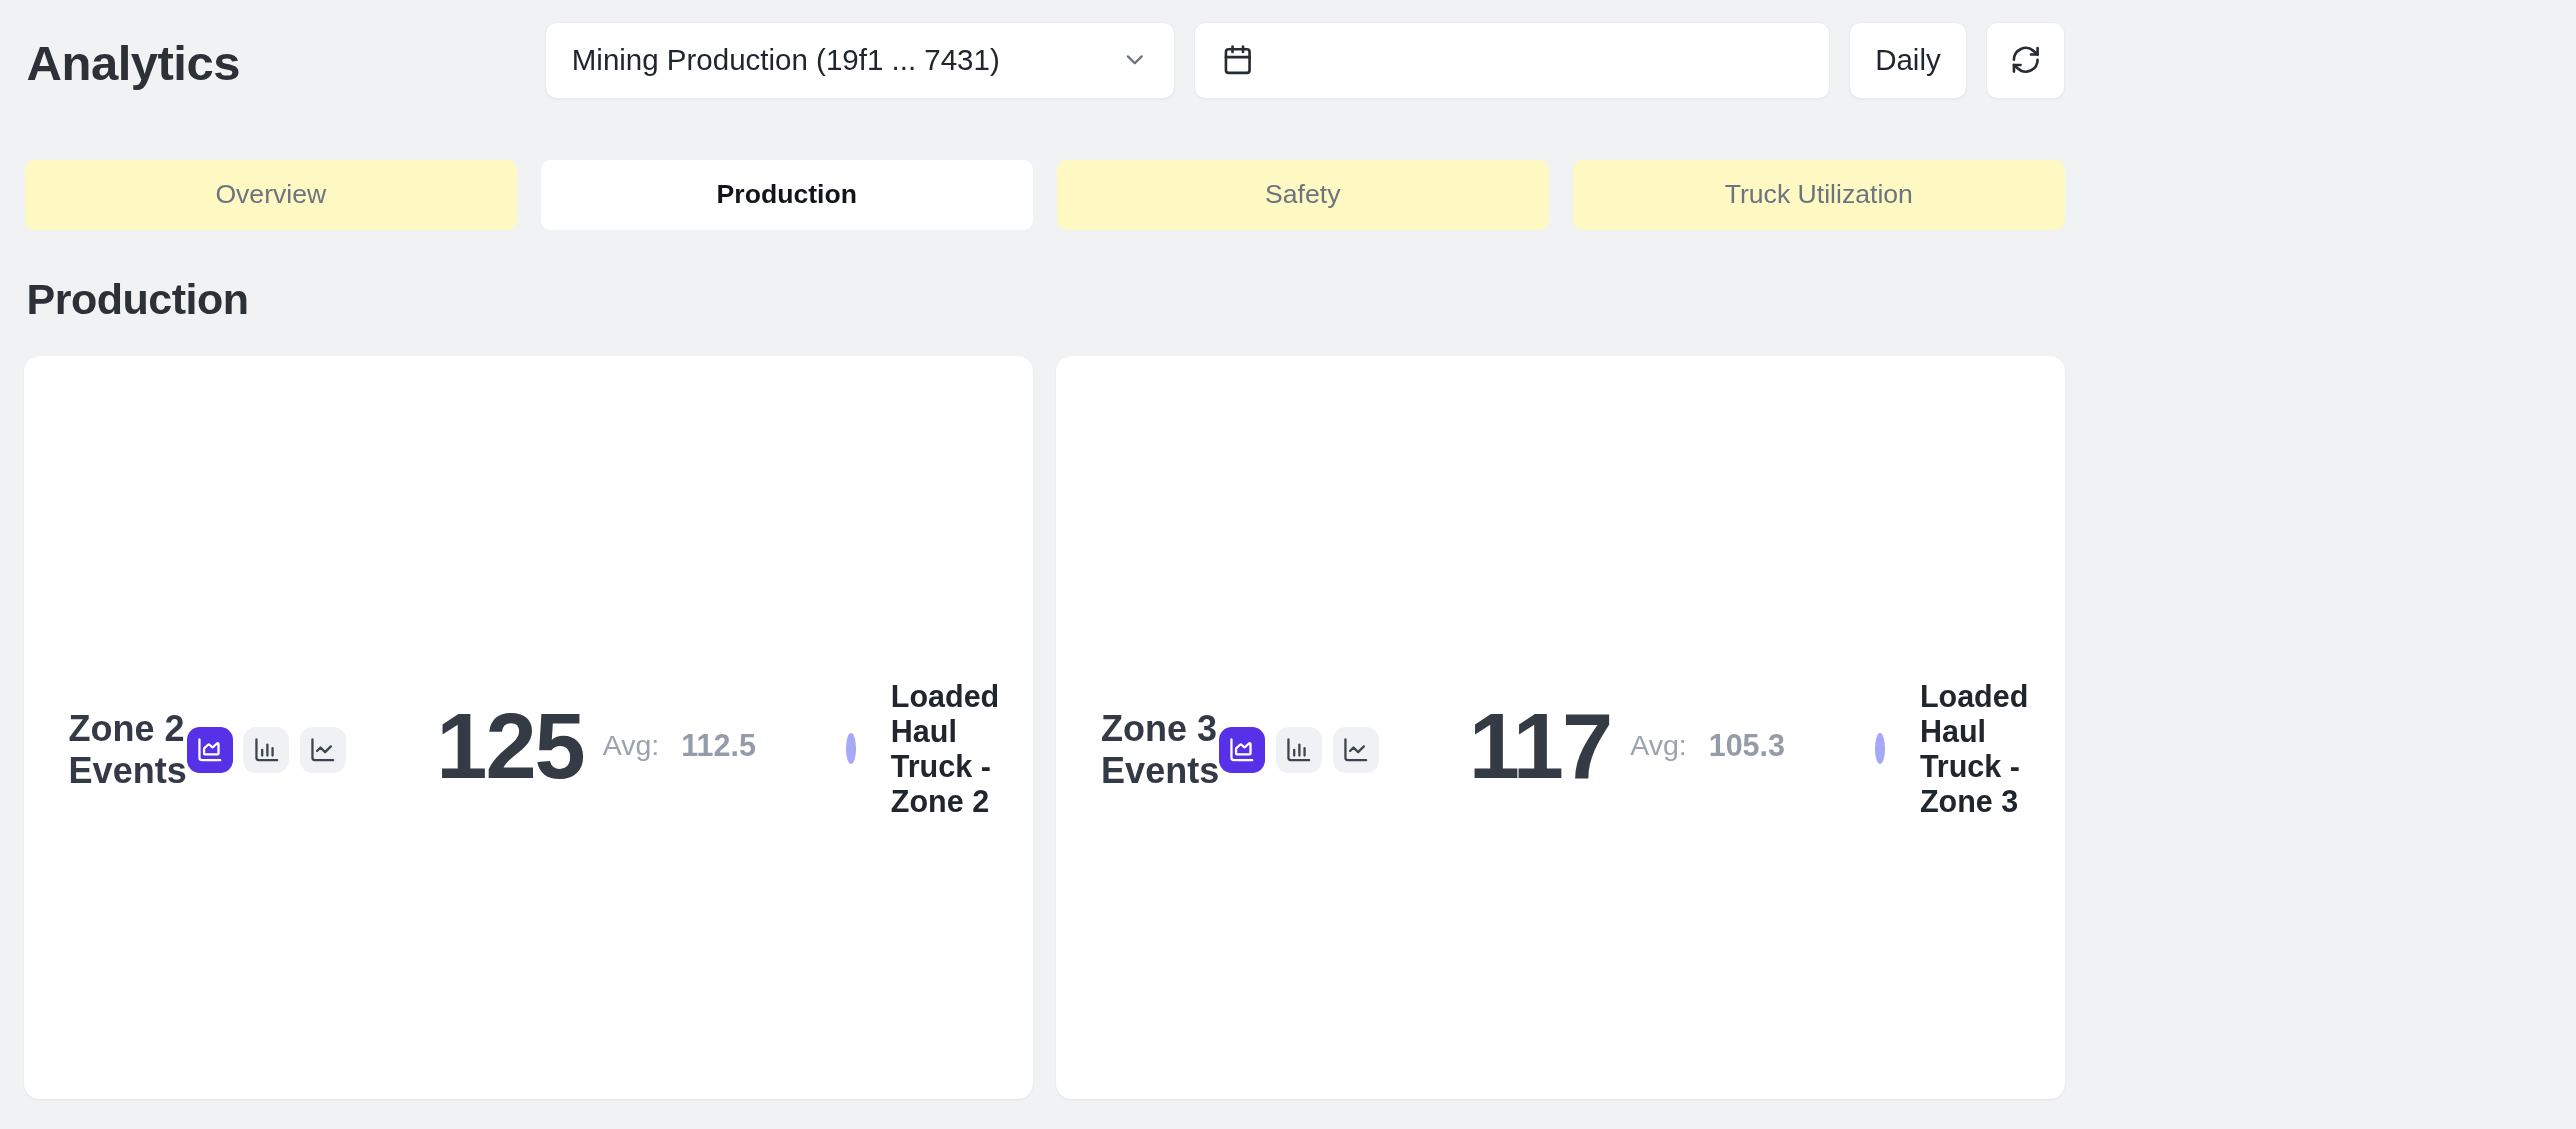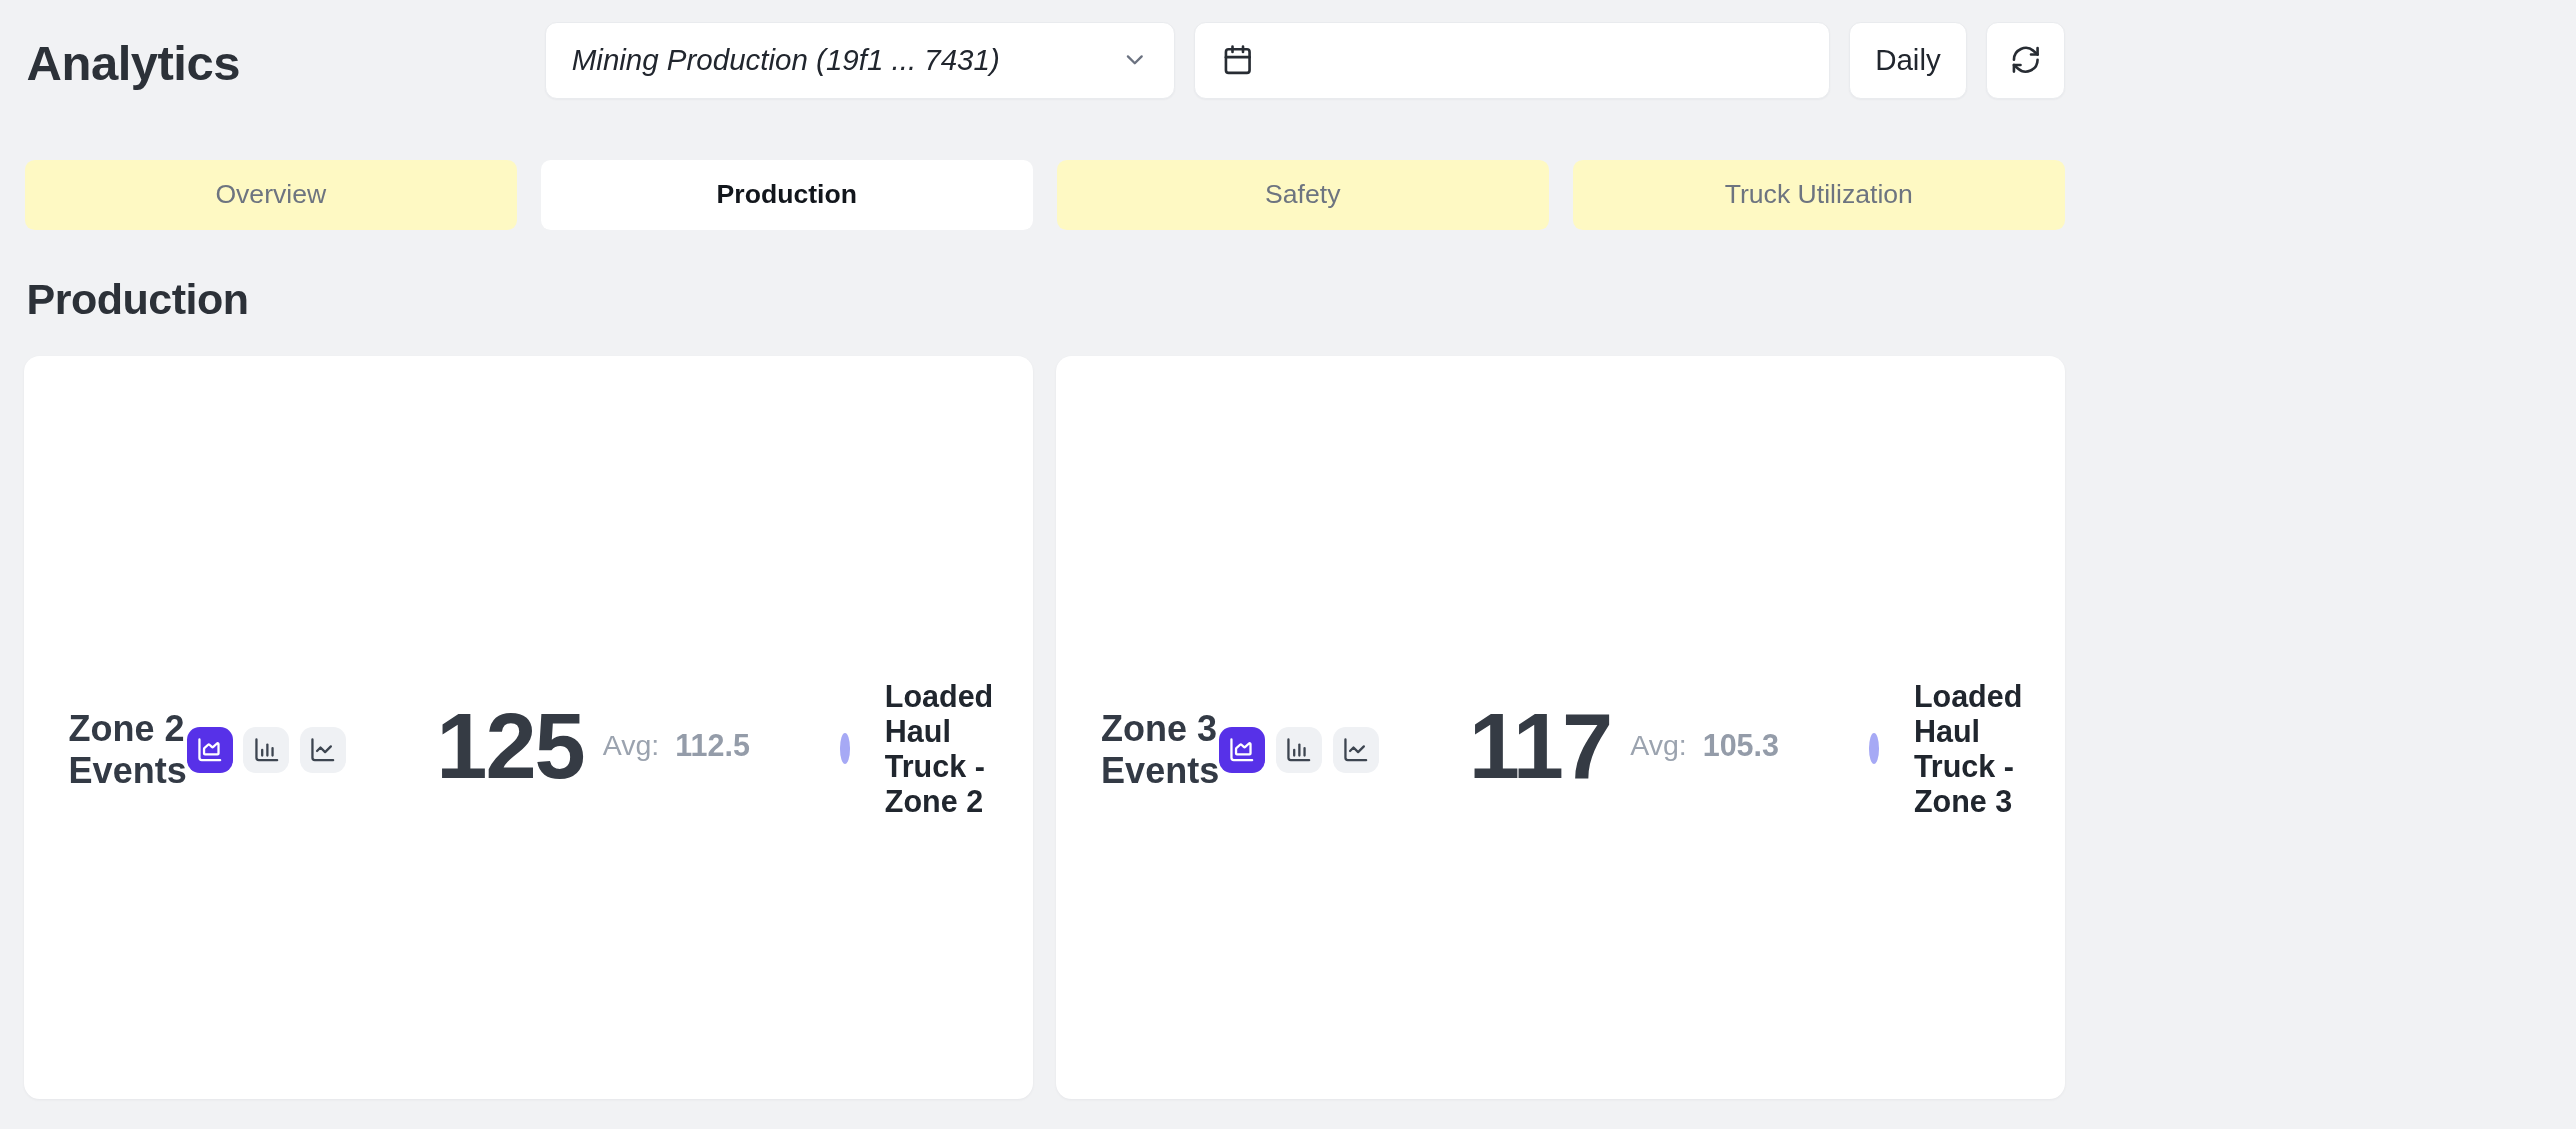--- a/index.html
+++ b/index.html
@@ -21,21 +21,21 @@
     color: #2c3138; margin-top: 13.8px;
   }
   .controls { display: flex; align-items: center; gap: 18.7px; }
   .ctrl {
     background: #ffffff; border: 1px solid #e9ebee; border-radius: 11.8px;
     height: 77px; display: flex; align-items: center;
     font-size: 29.5px; color: #21262e;
     box-shadow: 0 1px 2px rgba(27,31,59,0.04);
     cursor: pointer;
   }
-  .select { width: 630px; padding: 0 25.6px; justify-content: space-between; font-style: italic; }
+  .select { width: 630px; padding: 0 25.6px; justify-content: space-between; }
   .select .chev { color: #6b7280; flex: 0 0 auto; }
   .datebox { width: 636px; padding: 0 27.6px; gap: 19.7px; }
   .datebox .cal { color: #272c33; flex: 0 0 auto; }
   .daily-btn { padding: 0 25.6px; font-weight: 500; font-family: inherit; }
   .refresh-btn { width: 79px; justify-content: center; color: #272c33; }
 
   
   .tabs { display: flex; gap: 23.6px; margin: 61px 43px 0 24.6px; }
   .tab {
     flex: 1; height: 70px; border-radius: 9.8px;
@@ -71,21 +71,21 @@
   }
   .ct-btn.active { background: #5731e8; color: #ffffff; }
   .ct-btn svg { width: 27.6px; height: 27.6px; }
 
   .stat { display: flex; align-items: center; padding: 0 45px; margin-top: 37px; }
   .total {
     font-size: 92px; font-weight: 700; line-height: 1;
     color: #353b44; letter-spacing: -2px;
   }
   .avg-label { margin-left: 19px; font-size: 28.5px; color: #9ba3af; font-weight: 500; }
-  .avg-value { margin-left: 16px; font-size: 30.5px; color: #949ca9; font-weight: 700; }
+  .avg-value { margin-left: 22px; font-size: 30.5px; color: #949ca9; font-weight: 700; }
 
   .legend { display: flex; align-items: center; gap: 35px; padding: 0 45px; margin-top: 43px; }
   .legend-dot { width: 30.5px; height: 30.5px; border-radius: 50%; background: #a6a9f5; }
   .legend-label { font-size: 30.5px; font-weight: 700; color: #20262e; }
 
   .chart { margin-top: auto; margin-bottom: 22.6px; width: 100%; height: 394px; display: block; }
 
   .icon { display: block; }
 </style>
 </head>

